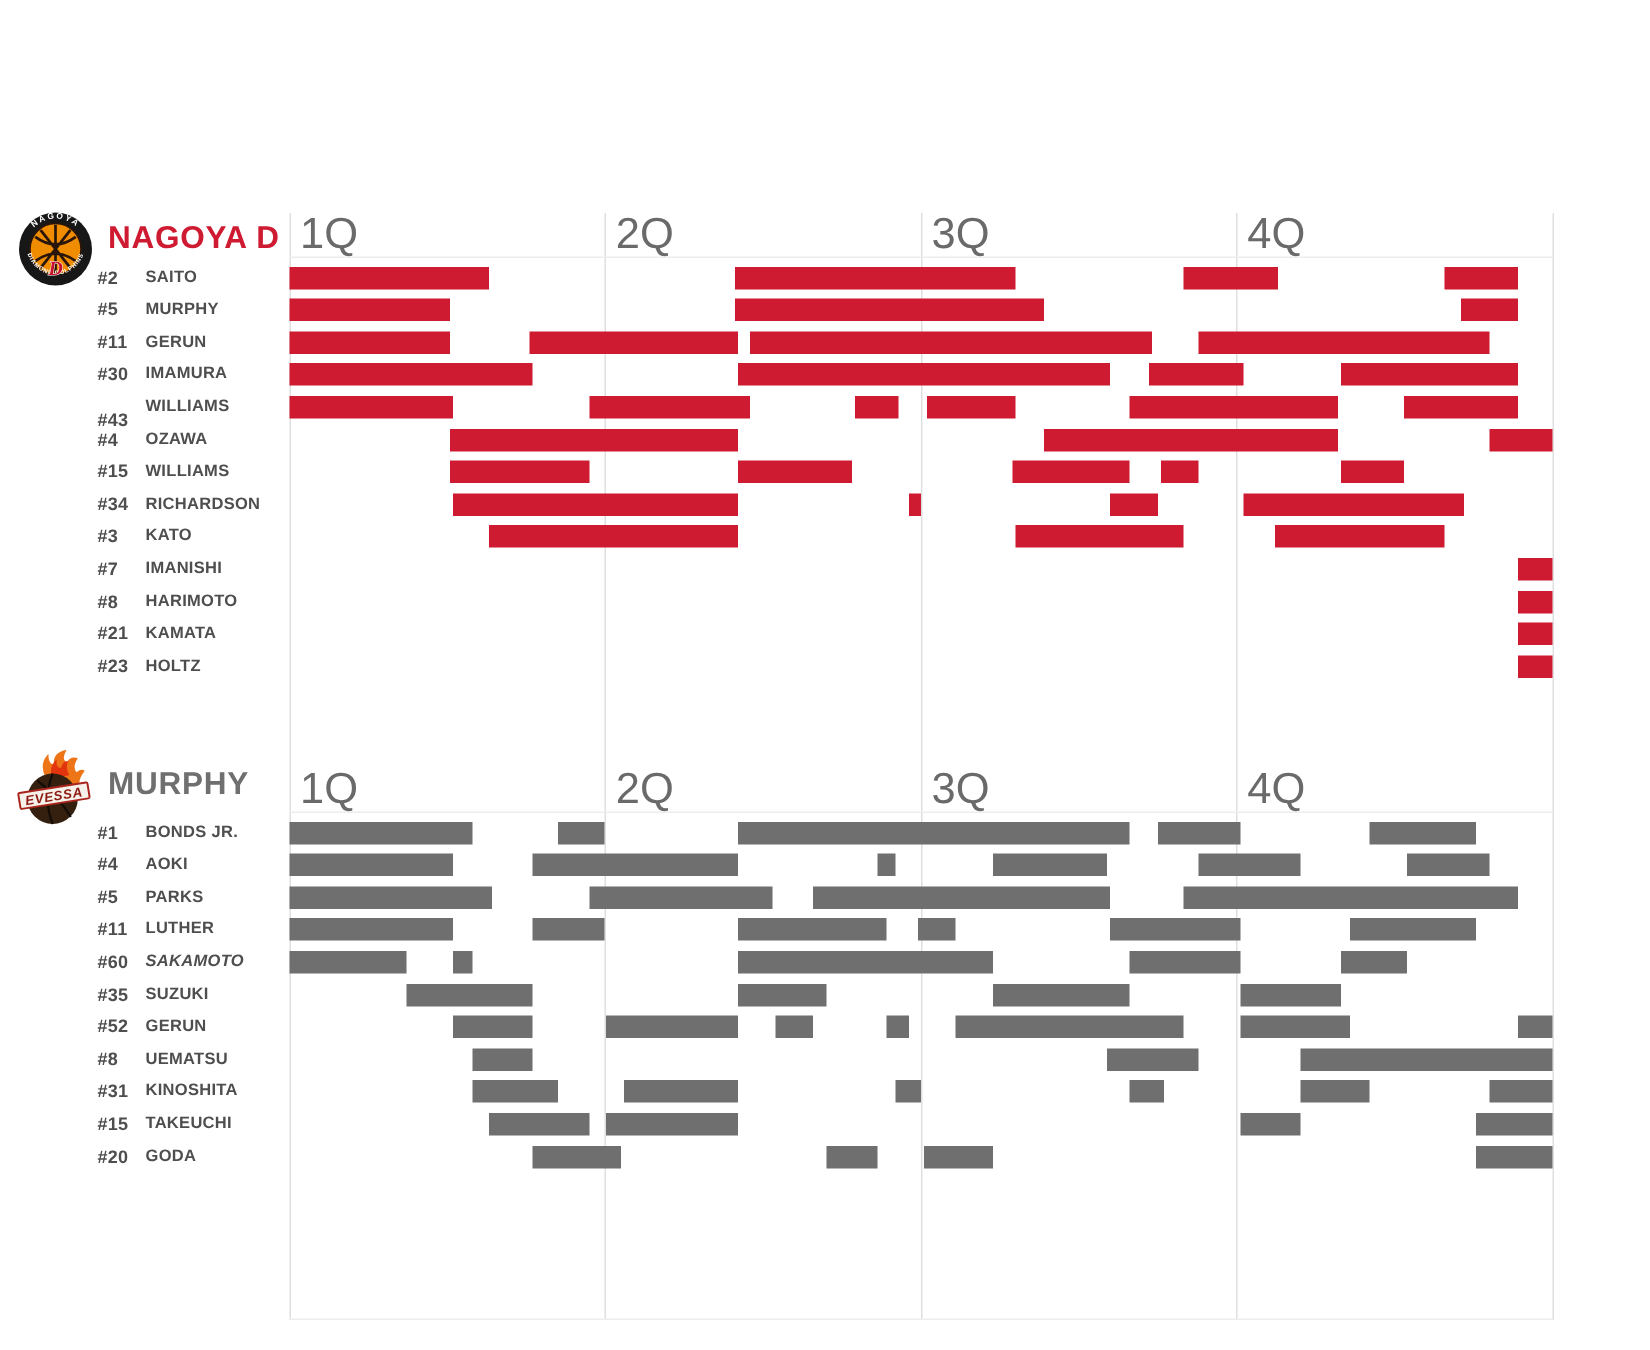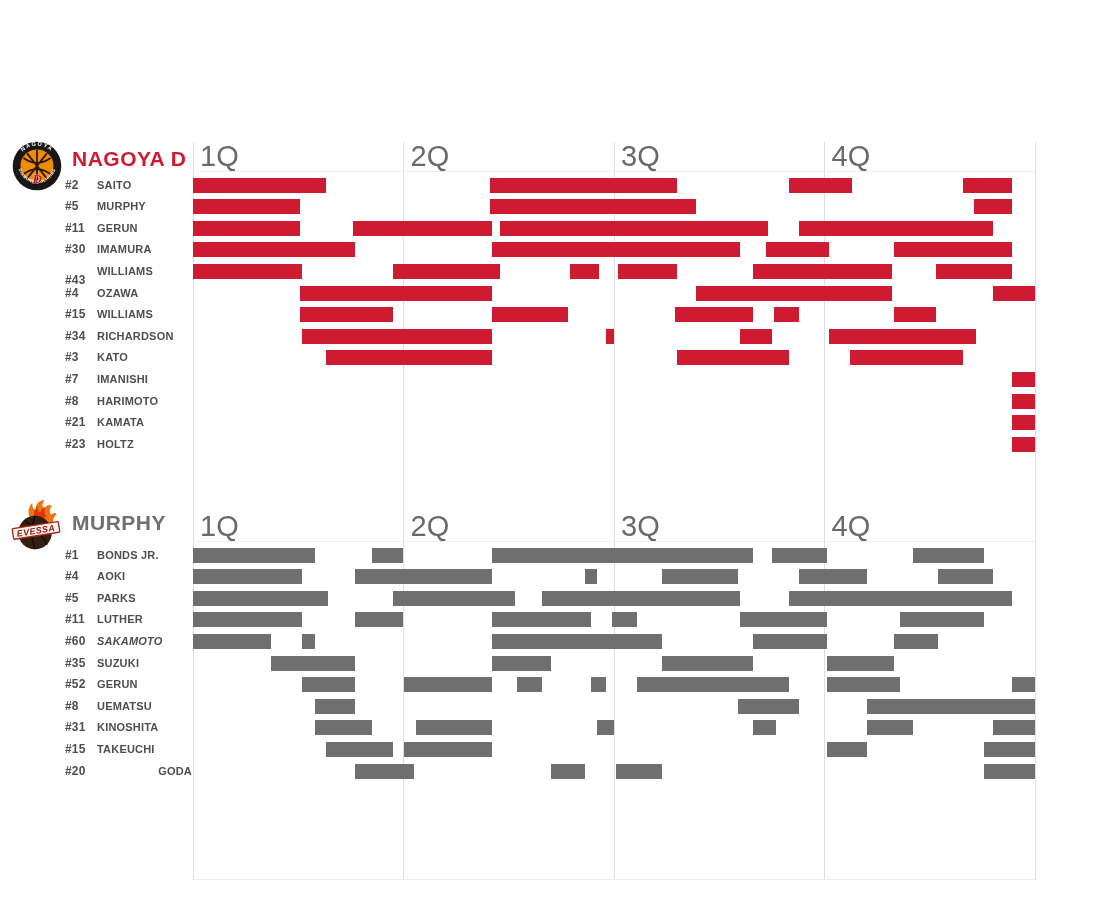--- a/index.html
+++ b/index.html
@@ -201,18 +201,18 @@
     <div class="bar" style="left: 752.93px; top: 720.3px; width: 23.155px; background: rgb(111, 111, 111);"></div>
     <div class="bar" style="left: 866.6px; top: 720.3px; width: 46.31px; background: rgb(111, 111, 111);"></div>
     <div class="bar" style="left: 992.9px; top: 720.3px; width: 42.1px; background: rgb(111, 111, 111);"></div>
     <div class="pnum" style="top: 741.9px; color: rgb(78, 78, 78);">#15</div>
     <div class="pname" style="top: 741.9px; color: rgb(78, 78, 78);">TAKEUCHI</div>
     <div class="bar" style="left: 325.615px; top: 741.9px; width: 67.36px; background: rgb(111, 111, 111);"></div>
     <div class="bar" style="left: 403.5px; top: 741.9px; width: 88.41px; background: rgb(111, 111, 111);"></div>
     <div class="bar" style="left: 826.605px; top: 741.9px; width: 39.995px; background: rgb(111, 111, 111);"></div>
     <div class="bar" style="left: 984.48px; top: 741.9px; width: 50.52px; background: rgb(111, 111, 111);"></div>
     <div class="pnum" style="top: 763.5px; color: rgb(78, 78, 78);">#20</div>
-    <div class="pname" style="top: 763.5px; color: rgb(78, 78, 78); text-align: right;">GODA</div>
+    <div class="pname" style="top: 763.5px; color: rgb(78, 78, 78);">GODA</div>
     <div class="bar" style="left: 355.085px; top: 763.5px; width: 58.94px; background: rgb(111, 111, 111);"></div>
     <div class="bar" style="left: 550.85px; top: 763.5px; width: 33.68px; background: rgb(111, 111, 111);"></div>
     <div class="bar" style="left: 616.105px; top: 763.5px; width: 46.31px; background: rgb(111, 111, 111);"></div>
     <div class="bar" style="left: 984.48px; top: 763.5px; width: 50.52px; background: rgb(111, 111, 111);"></div>
   </div>
 
 </body></html>

